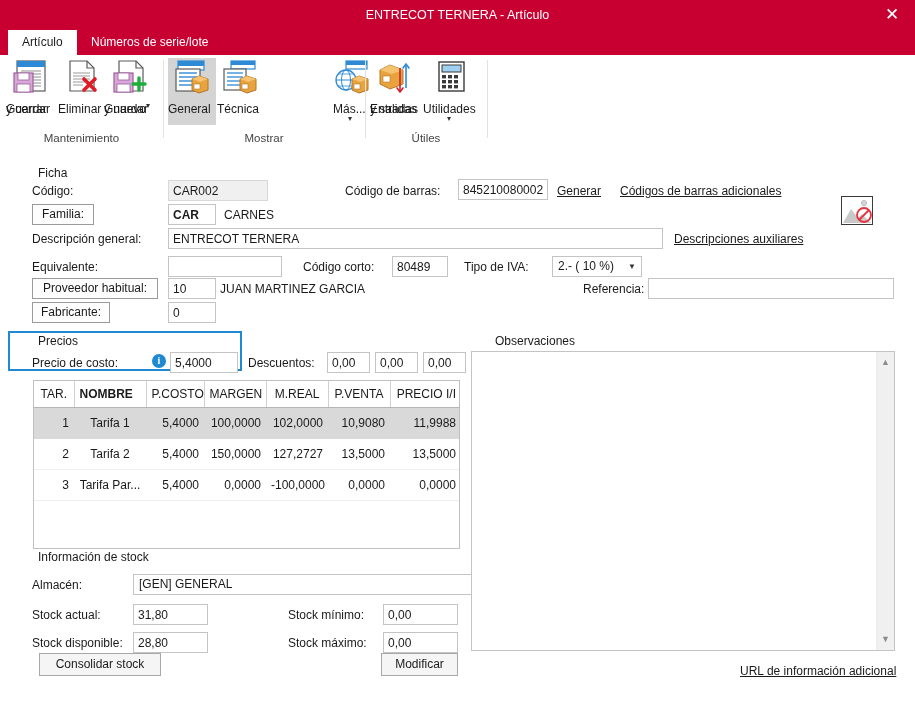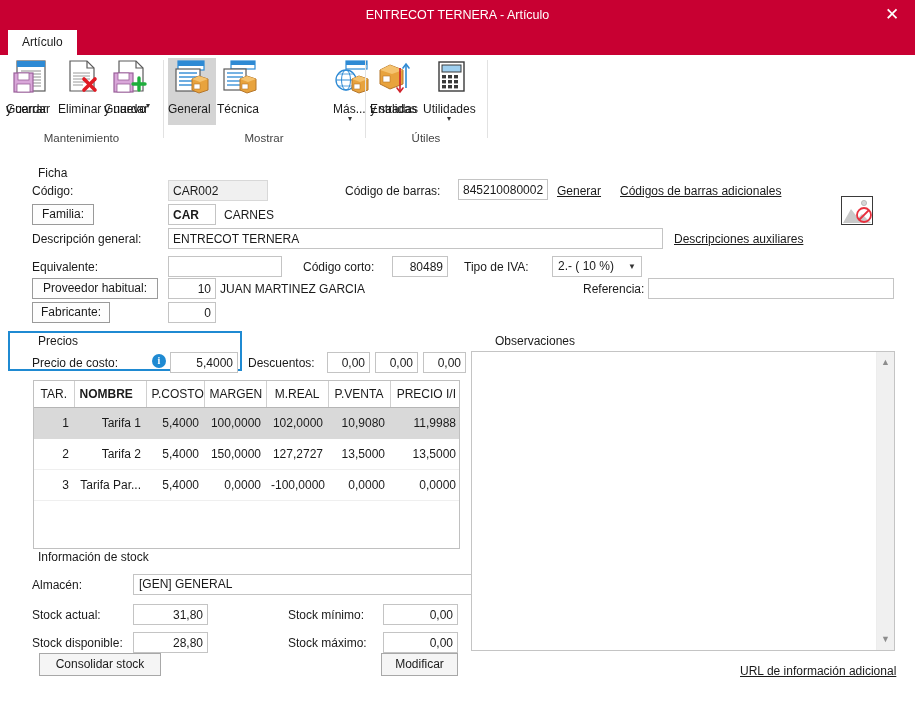--- a/index.html
+++ b/index.html
@@ -66,21 +66,21 @@
   .grp-title{position:absolute;font-size:12px;color:#1a1a1a;margin-left:24px;}
   .lbl{position:absolute;font-size:12px;color:#1a1a1a;white-space:nowrap;}
 
   .inp{
     position:absolute;box-sizing:border-box;
     border:1px solid #c4c4c4;background:#fff;
     font-family:"Liberation Sans",sans-serif;font-size:12px;color:#1a1a1a;
     padding:0 4px;line-height:19px;height:21px;outline:none;
   }
   .inp.ro{background:#f0f0f0;border:1px solid #d8d8d8;}
-  .inp.num{text-align:right;}
+  .inp.num{text-align:left;}
 
   .btnish{
     position:absolute;box-sizing:border-box;height:23px;line-height:21px;
     border:1px solid #a8a8a8;background:#f5f5f5;text-align:center;
     font-size:12px;color:#1a1a1a;cursor:pointer;
   }
 
   .lbtn{
     position:absolute;box-sizing:border-box;height:21px;line-height:19px;
     border:1px solid #9a9a9a;background:#fdfdfd;text-align:center;
@@ -127,21 +127,21 @@
   .grid th.b{font-weight:bold;}
   .grid th.l{text-align:left;}
   .grid th.c{text-align:center;}
   .grid th.rr{text-align:right;}
   .grid td{
     height:30px;border-bottom:1px solid #efefef;padding:0 5px;
     white-space:nowrap;overflow:hidden;color:#1a1a1a;
   }
   .grid tr.sel td{background:#d9d9d9;border-bottom:1px solid #d9d9d9;}
   .grid td.rr{text-align:right;}
-  .grid td.l{text-align:right;}
+  .grid td.l{text-align:center;}
   .grid tr{cursor:pointer;}
 
   
   .obs-box{
     position:absolute;box-sizing:border-box;border:1px solid #c4c4c4;background:#fff;
   }
   .obs-text{
     position:absolute;left:0;top:0;right:17px;bottom:0;
     border:0;outline:none;resize:none;background:#fff;
     font-family:"Liberation Sans",sans-serif;font-size:12px;padding:4px;
@@ -166,20 +166,21 @@
 
 <div class="app">
 
   <div class="titlebar">
     <div class="title-text">ENTRECOT TERNERA - Artículo</div>
     <div class="close-btn">✕</div>
   </div>
 
   <div class="tabstrip">
     <div class="tab active" style="left:8px;">Artículo</div>
+    <div class="tab" style="left:77px;">Números de serie/lote</div>
   </div>
 
   <div class="ribbon">
 
     <div class="rgroup" style="left:0px;width:163px;">
       <div class="rbtn" style="left:6px;width:50px;">
         <span class="ico">
           <svg width="38" height="40" viewBox="0 0 38 40">
             <rect x="5" y="3" width="28" height="30" fill="#fff" stroke="#5b5b5b" stroke-width="1.2"></rect>
             <rect x="5" y="3" width="28" height="6" fill="#2e8ad4"></rect>

